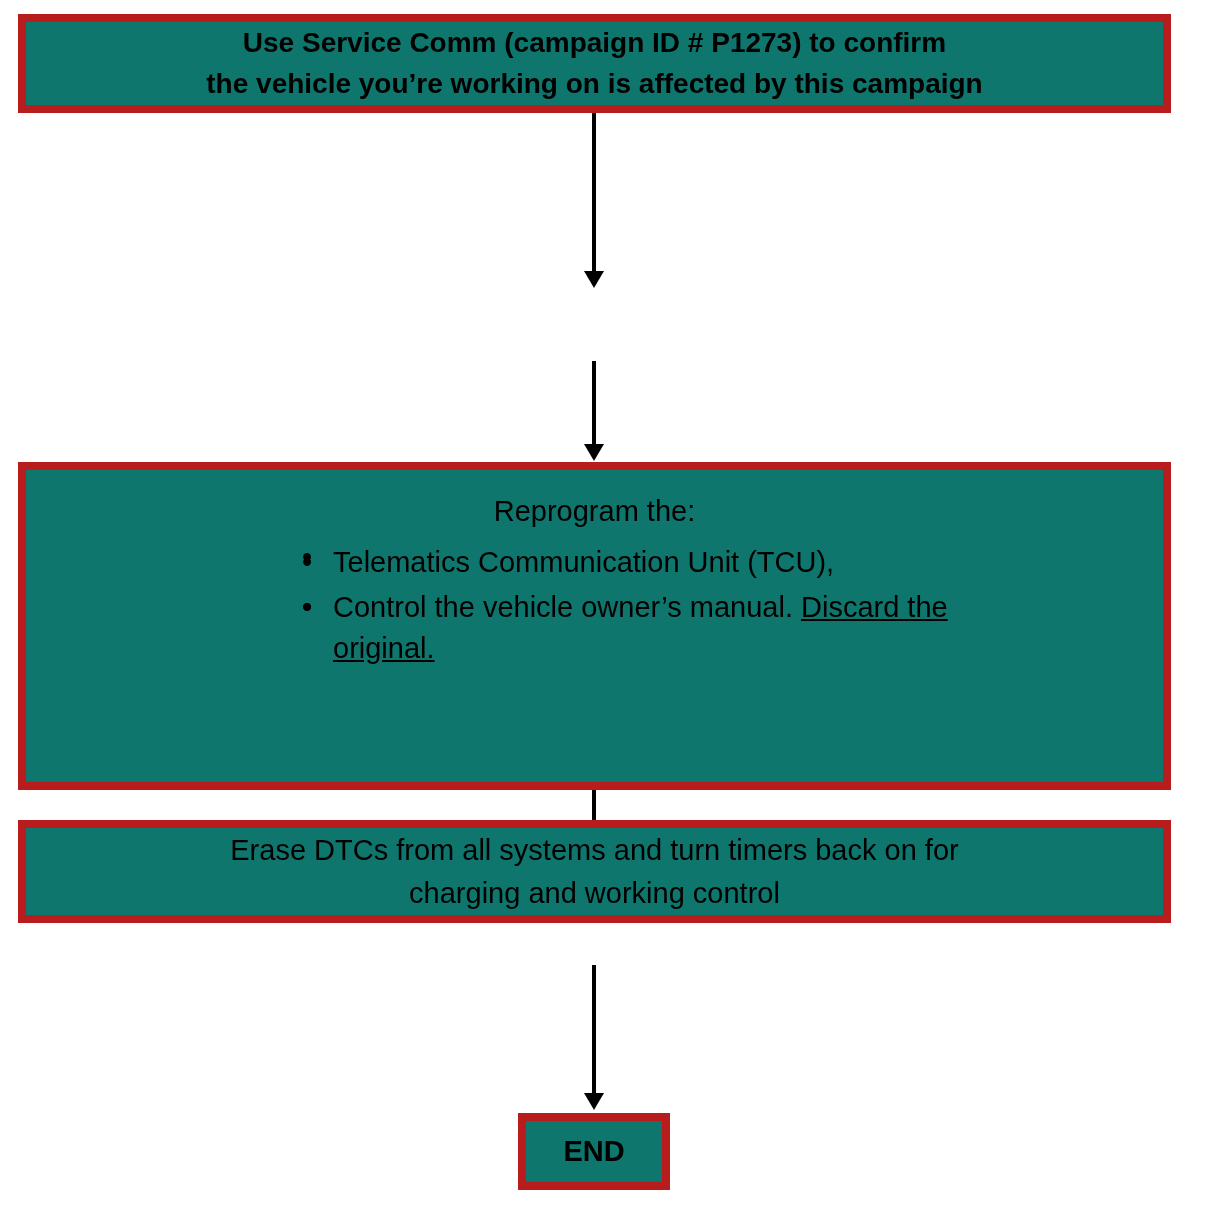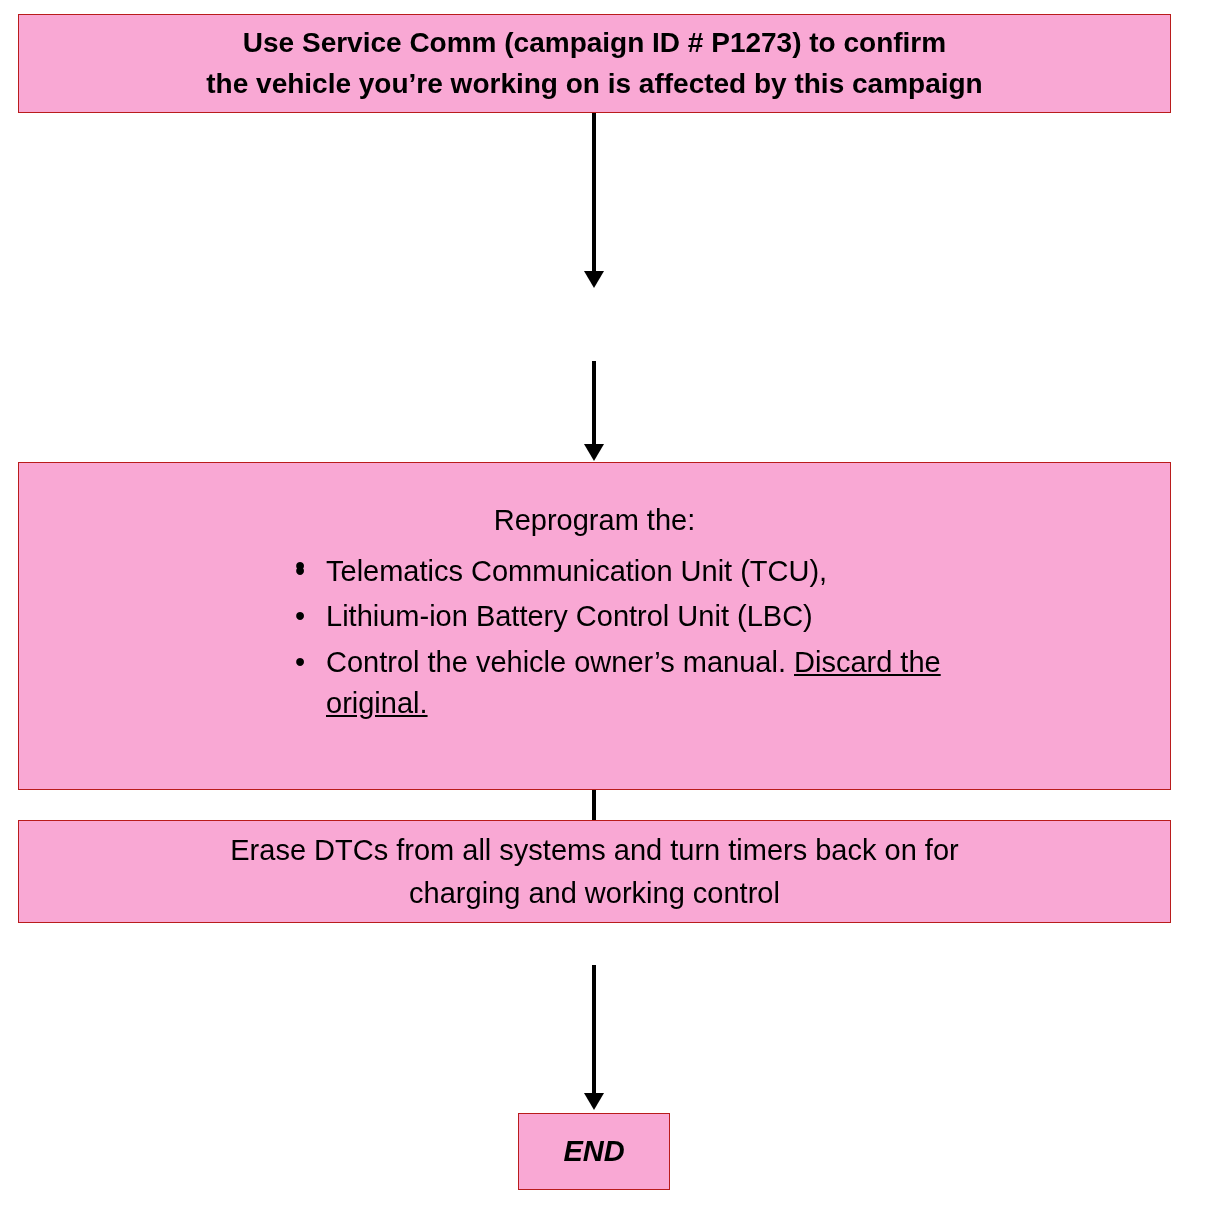--- a/index.html
+++ b/index.html
@@ -16,22 +16,22 @@
   }
   #canvas {
     position: relative;
     width: 1216px;
     height: 1216px;
     background: #ffffff;
   }
   .node {
     position: absolute;
     box-sizing: border-box;
-    border: 1px solid #b91c1c;
-    background: #f9a8d4;
+    border: 8px solid #b91c1c;
+    background: #0f766e;
     display: flex;
     flex-direction: column;
     justify-content: center;
   }
   .node-text {
     text-align: center;
     line-height: 1.26;
     font-size: 29px;
     padding: 0 10px;
   }
@@ -57,21 +57,21 @@
   #node-sync-asist .node-text {
     font-size: 29px;
   }
   
   #node-reprogram {
     left: 18px;
     top: 462px;
     width: 1153px;
     height: 328px;
     justify-content: flex-start;
-    padding-top: 40px;
+    padding-top: 24px;
   }
   #node-reprogram .heading {
     text-align: center;
     font-size: 29px;
     margin: 0 0 8px 0;
     line-height: 1.2;
   }
   .bullet-list {
     list-style: none;
     margin: 0;
@@ -117,21 +117,20 @@
   #node-end {
     left: 518px;
     top: 1113px;
     width: 152px;
     height: 77px;
     justify-content: center;
   }
   #node-end .node-text {
     font-weight: bold;
     font-size: 29px;
-    font-style: italic;
   }
   
   .connector {
     position: absolute;
   }
   .connector .stem {
     position: absolute;
     left: 0;
     top: 0;
     width: 4px;
@@ -190,21 +189,20 @@
     <ul class="bullet-list">
       <li class="bullet-item">
         <span class="bullet-glyph">•</span>
       </li>
       <li class="bullet-item">
         <span class="bullet-glyph">•</span>
         <span>Telematics Communication Unit (TCU),</span>
       </li>
       <li class="bullet-item">
         <span class="bullet-glyph">•</span>
-        <span>Lithium-ion Battery Control Unit (LBC)</span>
       </li>
     </ul>
     <ul class="bullet-list">
       <li class="bullet-item">
         <span class="bullet-glyph">•</span>
         <span>Control the vehicle owner’s manual. </span><span class="u">Discard the original.</span>
       </li>
     </ul>
   </div>
 

